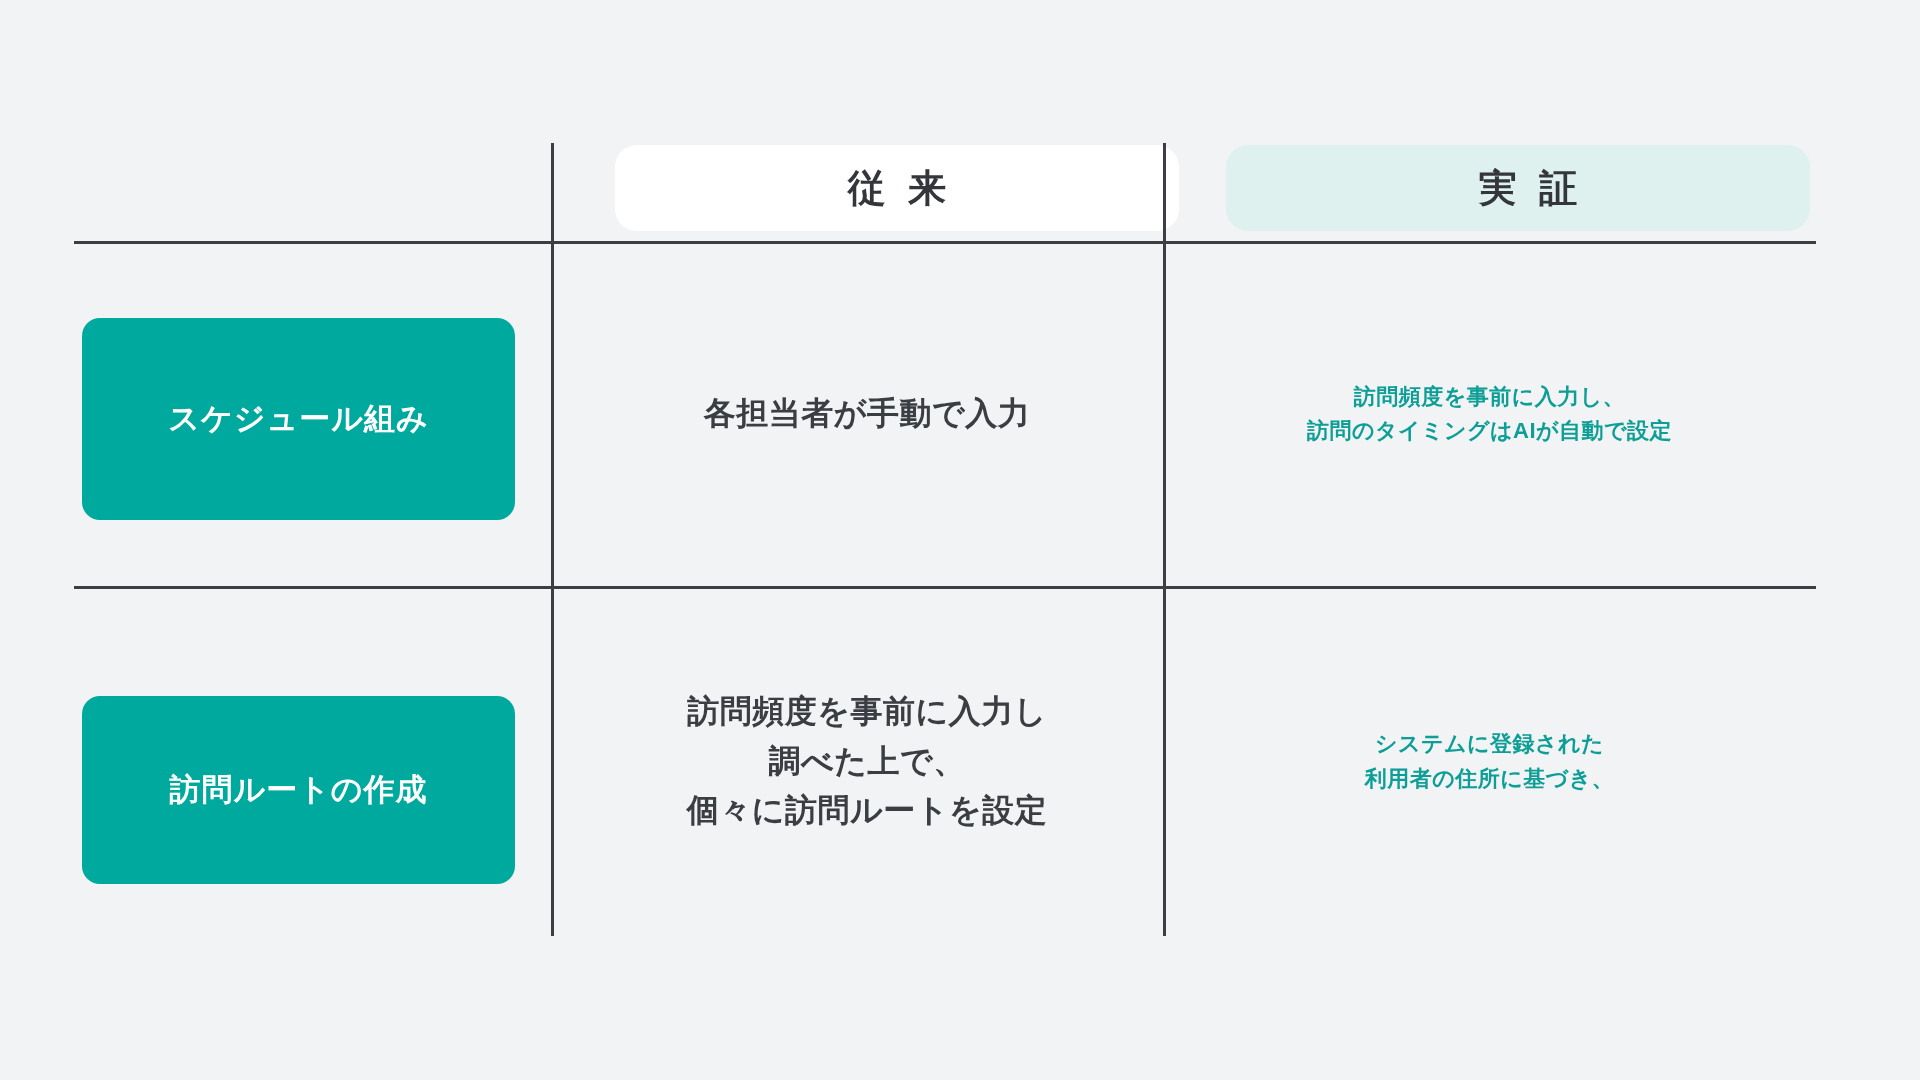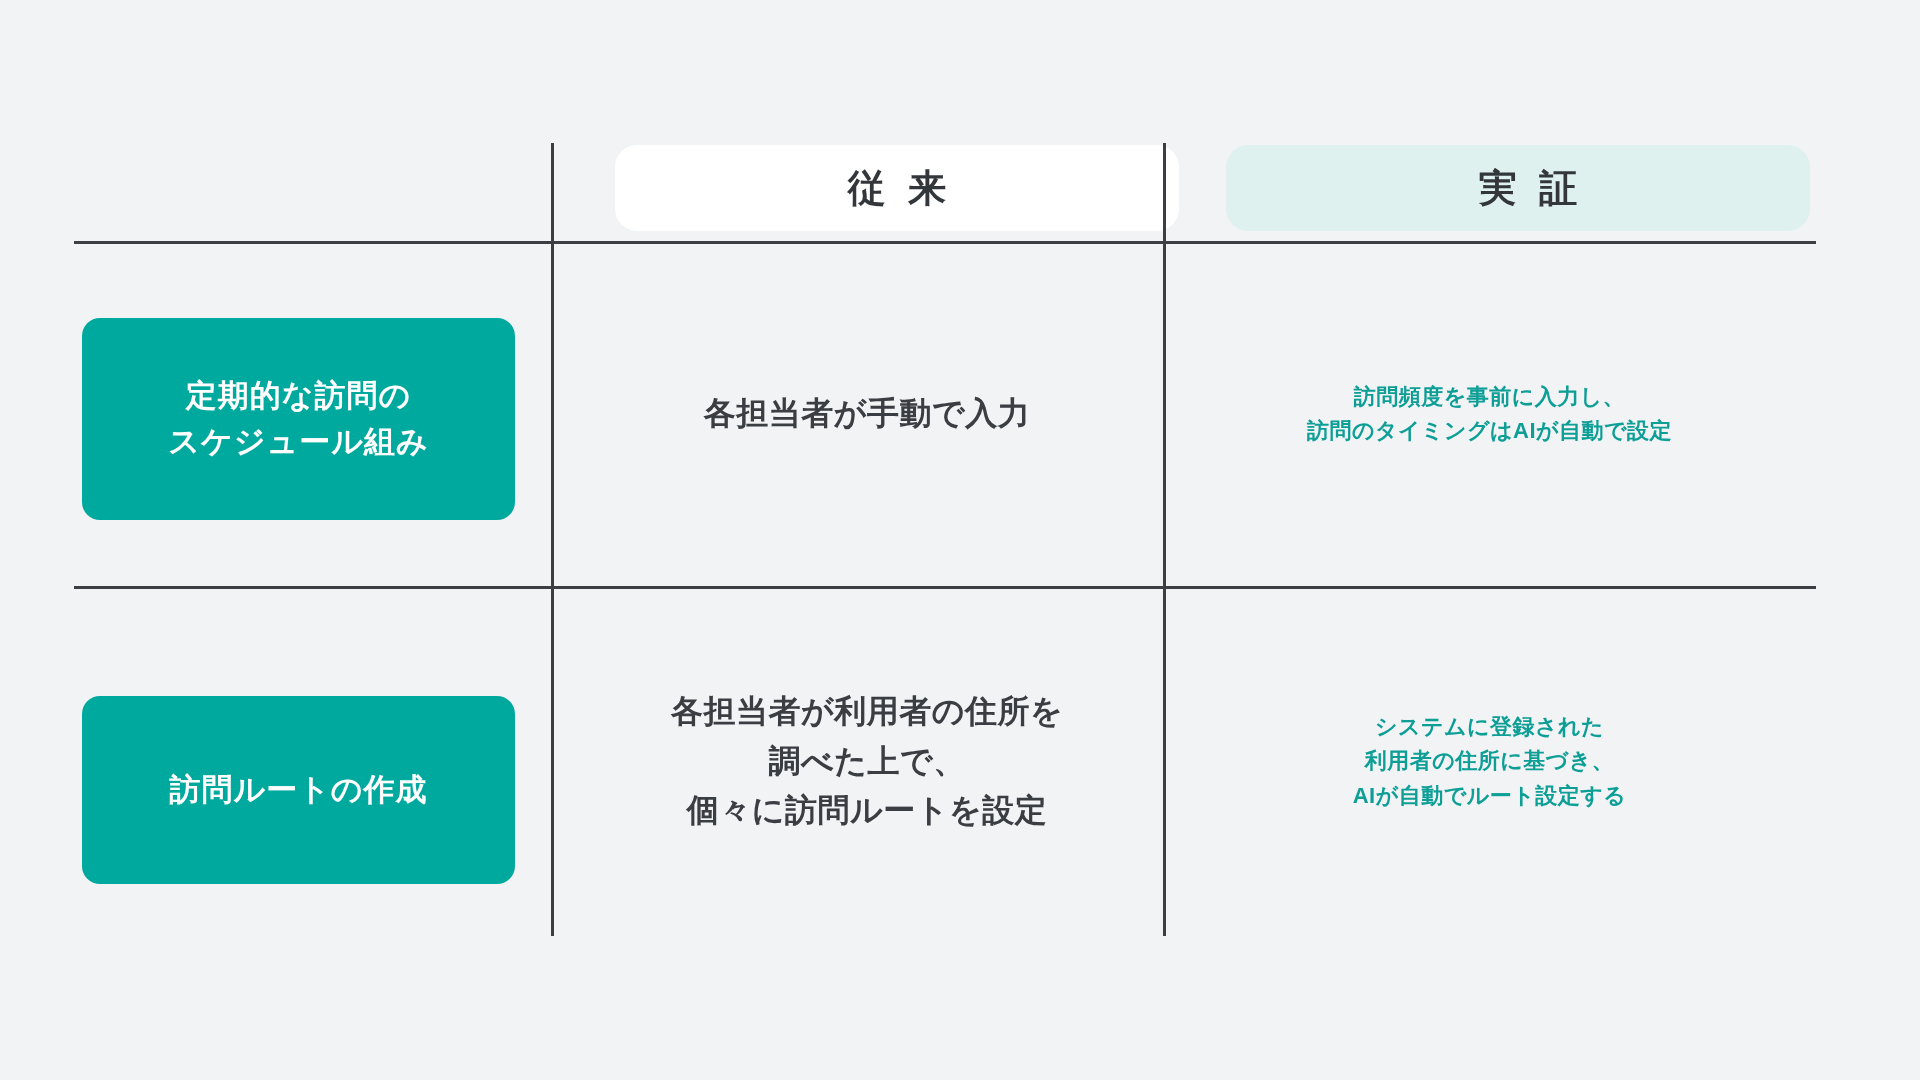--- a/index.html
+++ b/index.html
@@ -136,21 +136,20 @@
   <div class="header-pill demo">実 証</div>
 
   <div class="v-divider v1"></div>
   <div class="v-divider v2"></div>
 
   <div class="h-divider h1"></div>
   <div class="h-divider h2"></div>
 
   <div class="row-label r1">
     <div>
-      <span class="line">定期的な訪問の</span>
       <span class="line">スケジュール組み</span>
     </div>
   </div>
 
   <div class="cell conventional row1">
     <div>
       <span class="line">各担当者が手動で入力</span>
     </div>
   </div>
 
@@ -162,27 +161,26 @@
   </div>
 
   <div class="row-label r2">
     <div>
       <span class="line">訪問ルートの作成</span>
     </div>
   </div>
 
   <div class="cell conventional row2">
     <div>
-      <span class="line">各担当者が利用者の住所を</span>
+      <span class="line">訪問頻度を事前に入力し</span>
       <span class="line">調べた上で、</span>
       <span class="line">個々に訪問ルートを設定</span>
     </div>
   </div>
 
   <div class="cell demo row2">
     <div>
       <span class="line">システムに登録された</span>
       <span class="line">利用者の住所に基づき、</span>
-      <span class="line">AIが自動でルート設定する</span>
     </div>
   </div>
 
 </div>
 
 </body></html>

